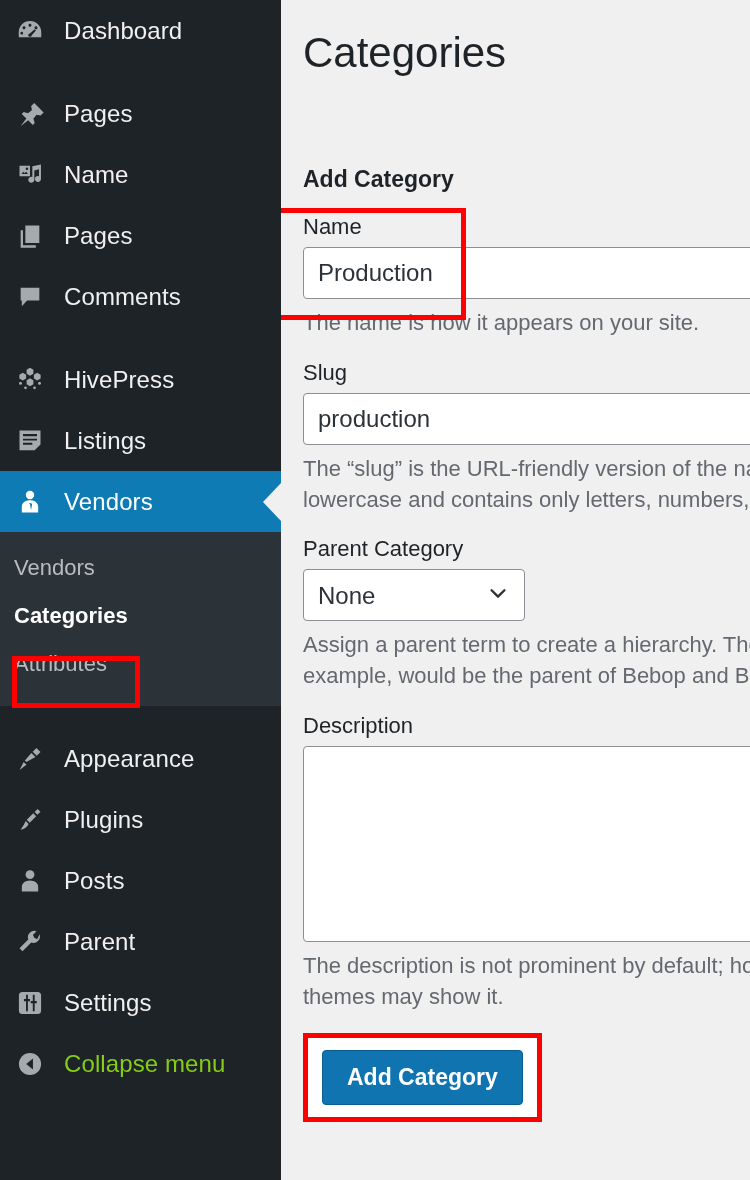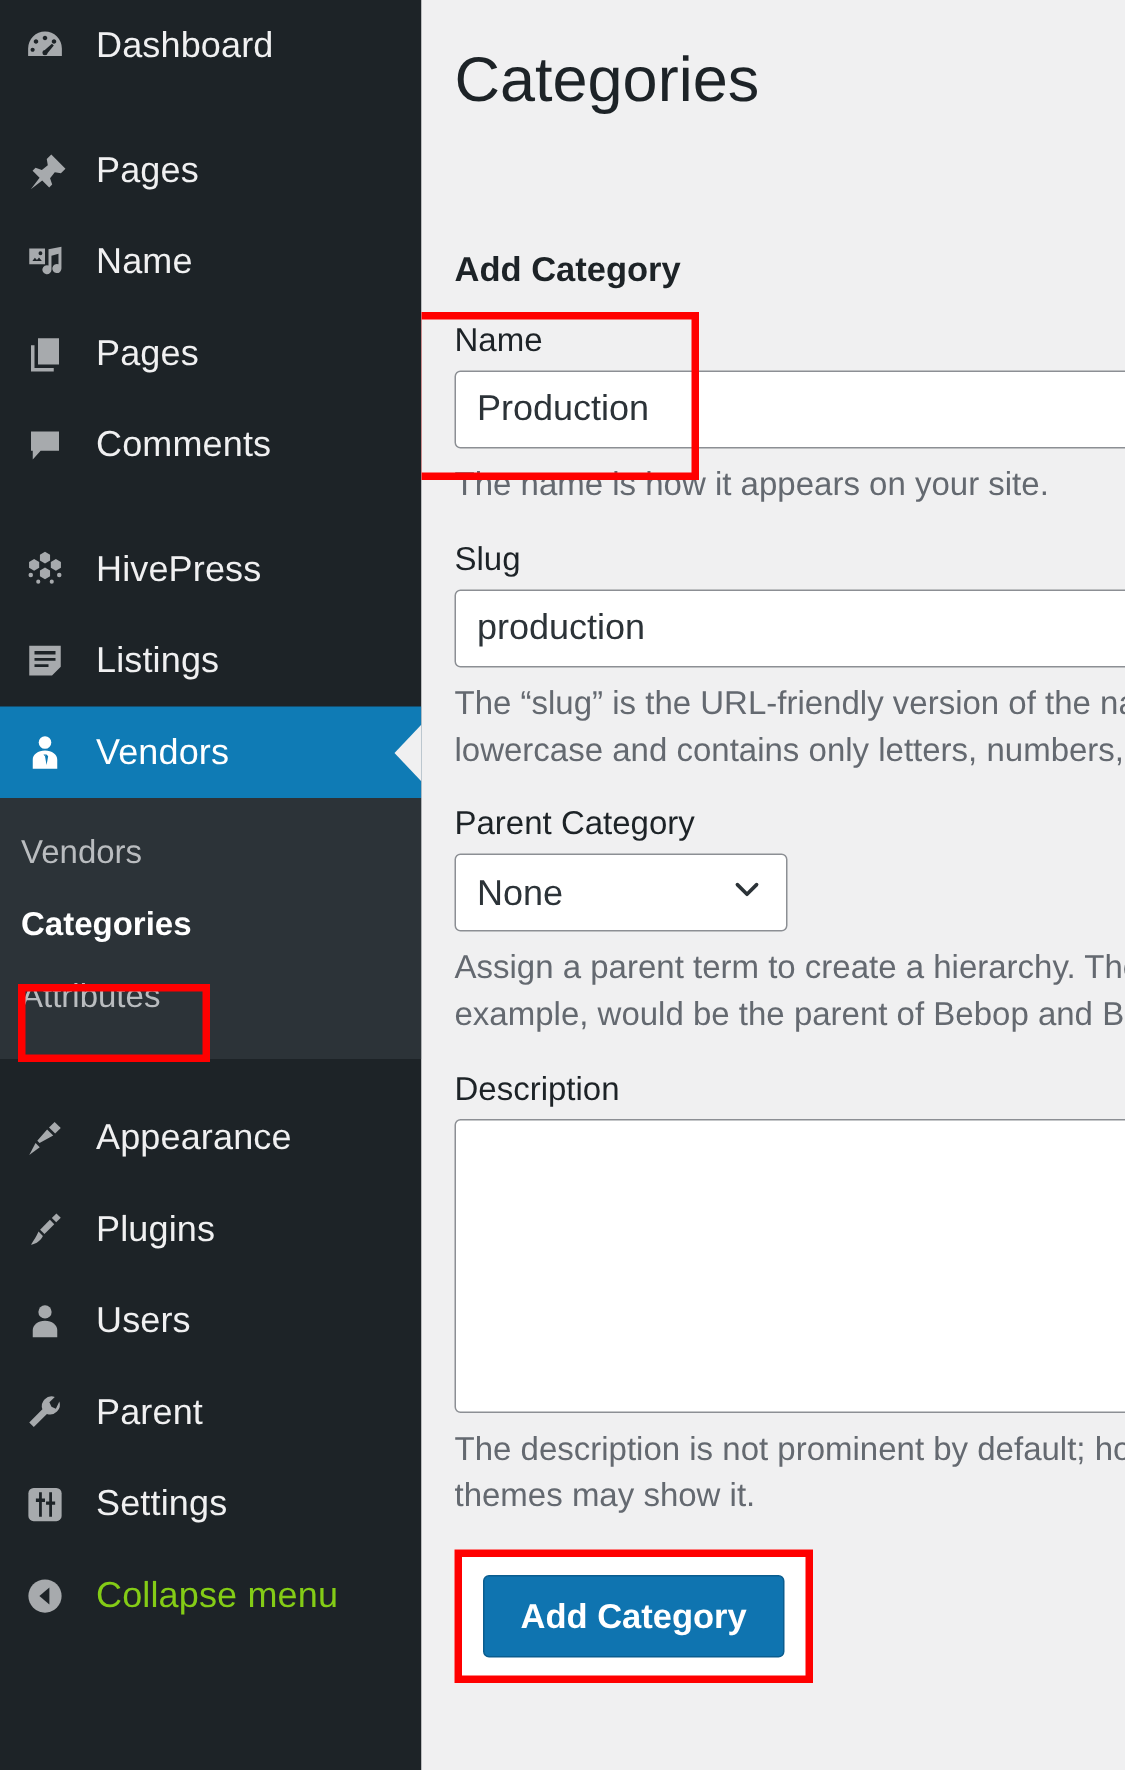--- a/index.html
+++ b/index.html
@@ -312,21 +312,21 @@
       <span class="mi-label">Plugins</span>
     </div>
 
     <div class="menu-item">
       <span class="mi-icon">
         <svg width="28" height="28" viewBox="0 0 24 24" fill="currentColor">
           <circle cx="12" cy="6.5" r="3.8"></circle>
           <path d="M12 11.5c-4 0-7 2.4-7 5.4V21h14v-4.1c0-3-3-5.4-7-5.4z"></path>
         </svg>
       </span>
-      <span class="mi-label">Users</span>
+      <span class="mi-label">Posts</span>
     </div>
 
     <div class="menu-item">
       <span class="mi-icon">
         <svg width="28" height="28" viewBox="0 0 24 24" fill="currentColor">
           <path d="M20.2 5.4a5.6 5.6 0 0 1-7.1 7.1L5.6 20 3 17.4l7.5-7.5a5.6 5.6 0 0 1 7.1-7.1l-3.1 3.1 1.2 2.5 2.5 1.2 2-4.2z"></path>
         </svg>
       </span>
       <span class="mi-label">Parent</span>
     </div>

